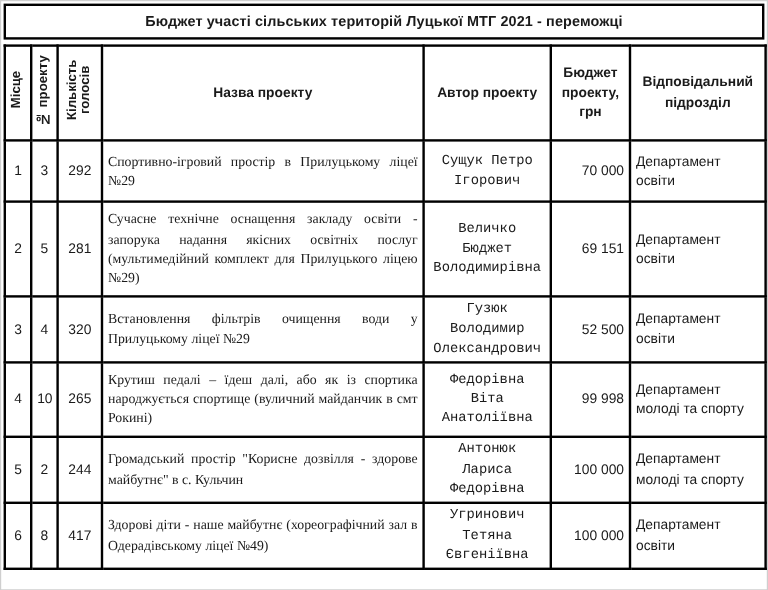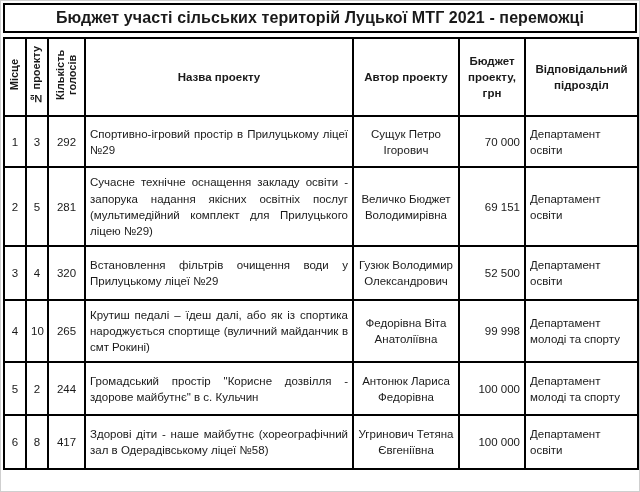--- a/index.html
+++ b/index.html
@@ -20,21 +20,21 @@
     border: 2px solid #000;
     height: 30px;
     box-sizing: border-box;
     display: flex;
     align-items: center;
     justify-content: center;
     margin-bottom: 4px;
   }
   .title-box h1 {
     margin: 4px;
-    font-size: 16px;
+    font-size: 12px;
     font-weight: bold;
     letter-spacing: 0.1px;
     white-space: nowrap;
   }
   table.main {
     border-collapse: collapse;
     table-layout: fixed;
     width: 634px;
   }
   table.main th, table.main td {
@@ -50,22 +50,22 @@
   tr.header-row { height: 76px; }
   .vtext {
     writing-mode: vertical-rl;
     transform: rotate(180deg);
     display: inline-block;
     max-height: 68px;
     line-height: 1.05;
     font-size: 11px;
   }
   td.c-num { text-align: center; padding: 0 1px; }
-  td.c-name { text-align: justify; padding: 2px 6px; }
-  td.c-author { text-align: center; padding: 2px 5px; }
+  td.c-name { text-align: justify; padding: 2px 6px; font-family: Liberation Serif, serif; }
+  td.c-author { text-align: center; padding: 2px 5px; font-family: Liberation Mono, monospace; }
   td.c-budget { text-align: right; }
   td.c-dept { padding: 2px 6px; }
   tr.total-row { height: 21px; }
   tr.total-row td { font-weight: bold; }
   td.total-label { text-align: left; padding-left: 84px; font-size: 12px; }
   td.total-budget { text-align: left; padding-left: 6px; font-size: 12px; }
   tr.r1 { height: 51px; }
   tr.r2 { height: 79px; }
   tr.r3 { height: 54px; }
   tr.r4 { height: 62px; }
@@ -147,20 +147,20 @@
       <td class="c-name">Громадський простір "Корисне дозвілля - здорове майбутнє" в с. Кульчин</td>
       <td class="c-author">Антонюк Лариса Федорівна</td>
       <td class="c-budget">100 000</td>
       <td class="c-dept">Департамент молоді та спорту</td>
     </tr>
 
     <tr class="r6">
       <td class="c-num">6</td>
       <td class="c-num">8</td>
       <td class="c-num">417</td>
-      <td class="c-name">Здорові діти - наше майбутнє (хореографічний зал в Одерадівському ліцеї №58)</td>
+      <td class="c-name">Здорові діти - наше майбутнє (хореографічний зал в Одерадівському ліцеї №49)</td>
       <td class="c-author">Угринович Тетяна Євгеніївна</td>
       <td class="c-budget">100 000</td>
       <td class="c-dept">Департамент освіти</td>
     </tr>
 
   </tbody>
 </table>
 
 </body></html>

